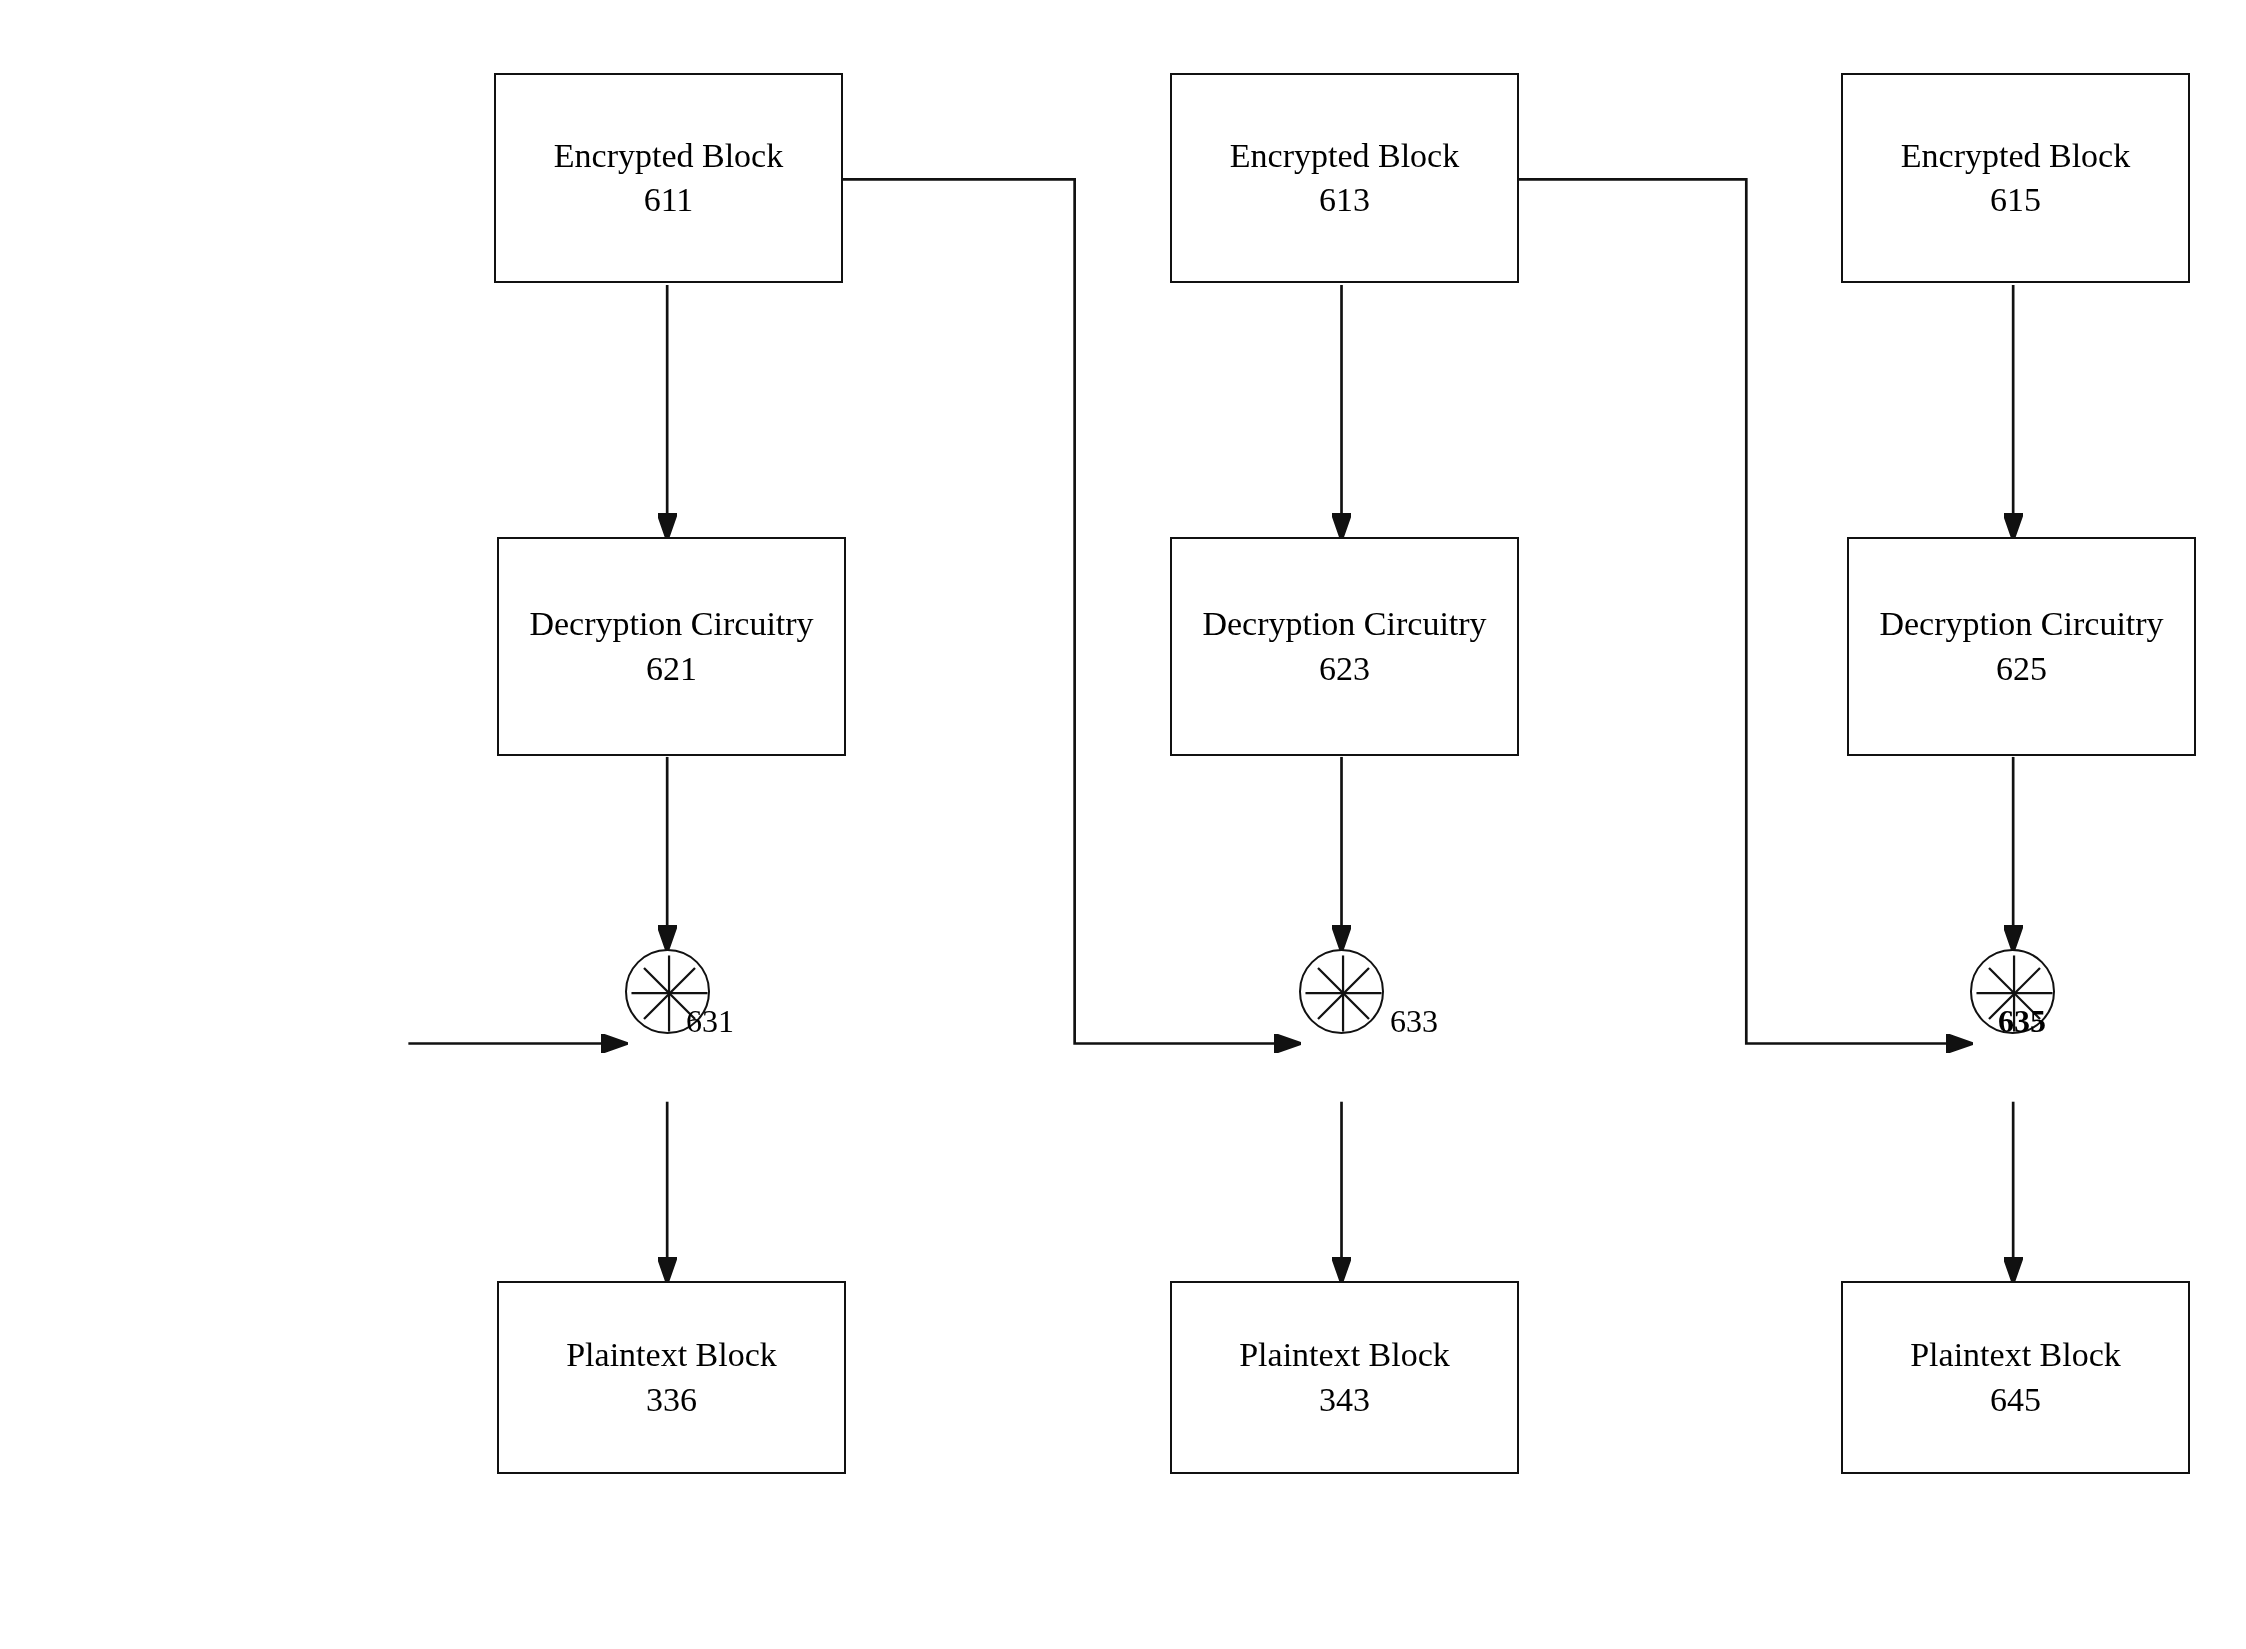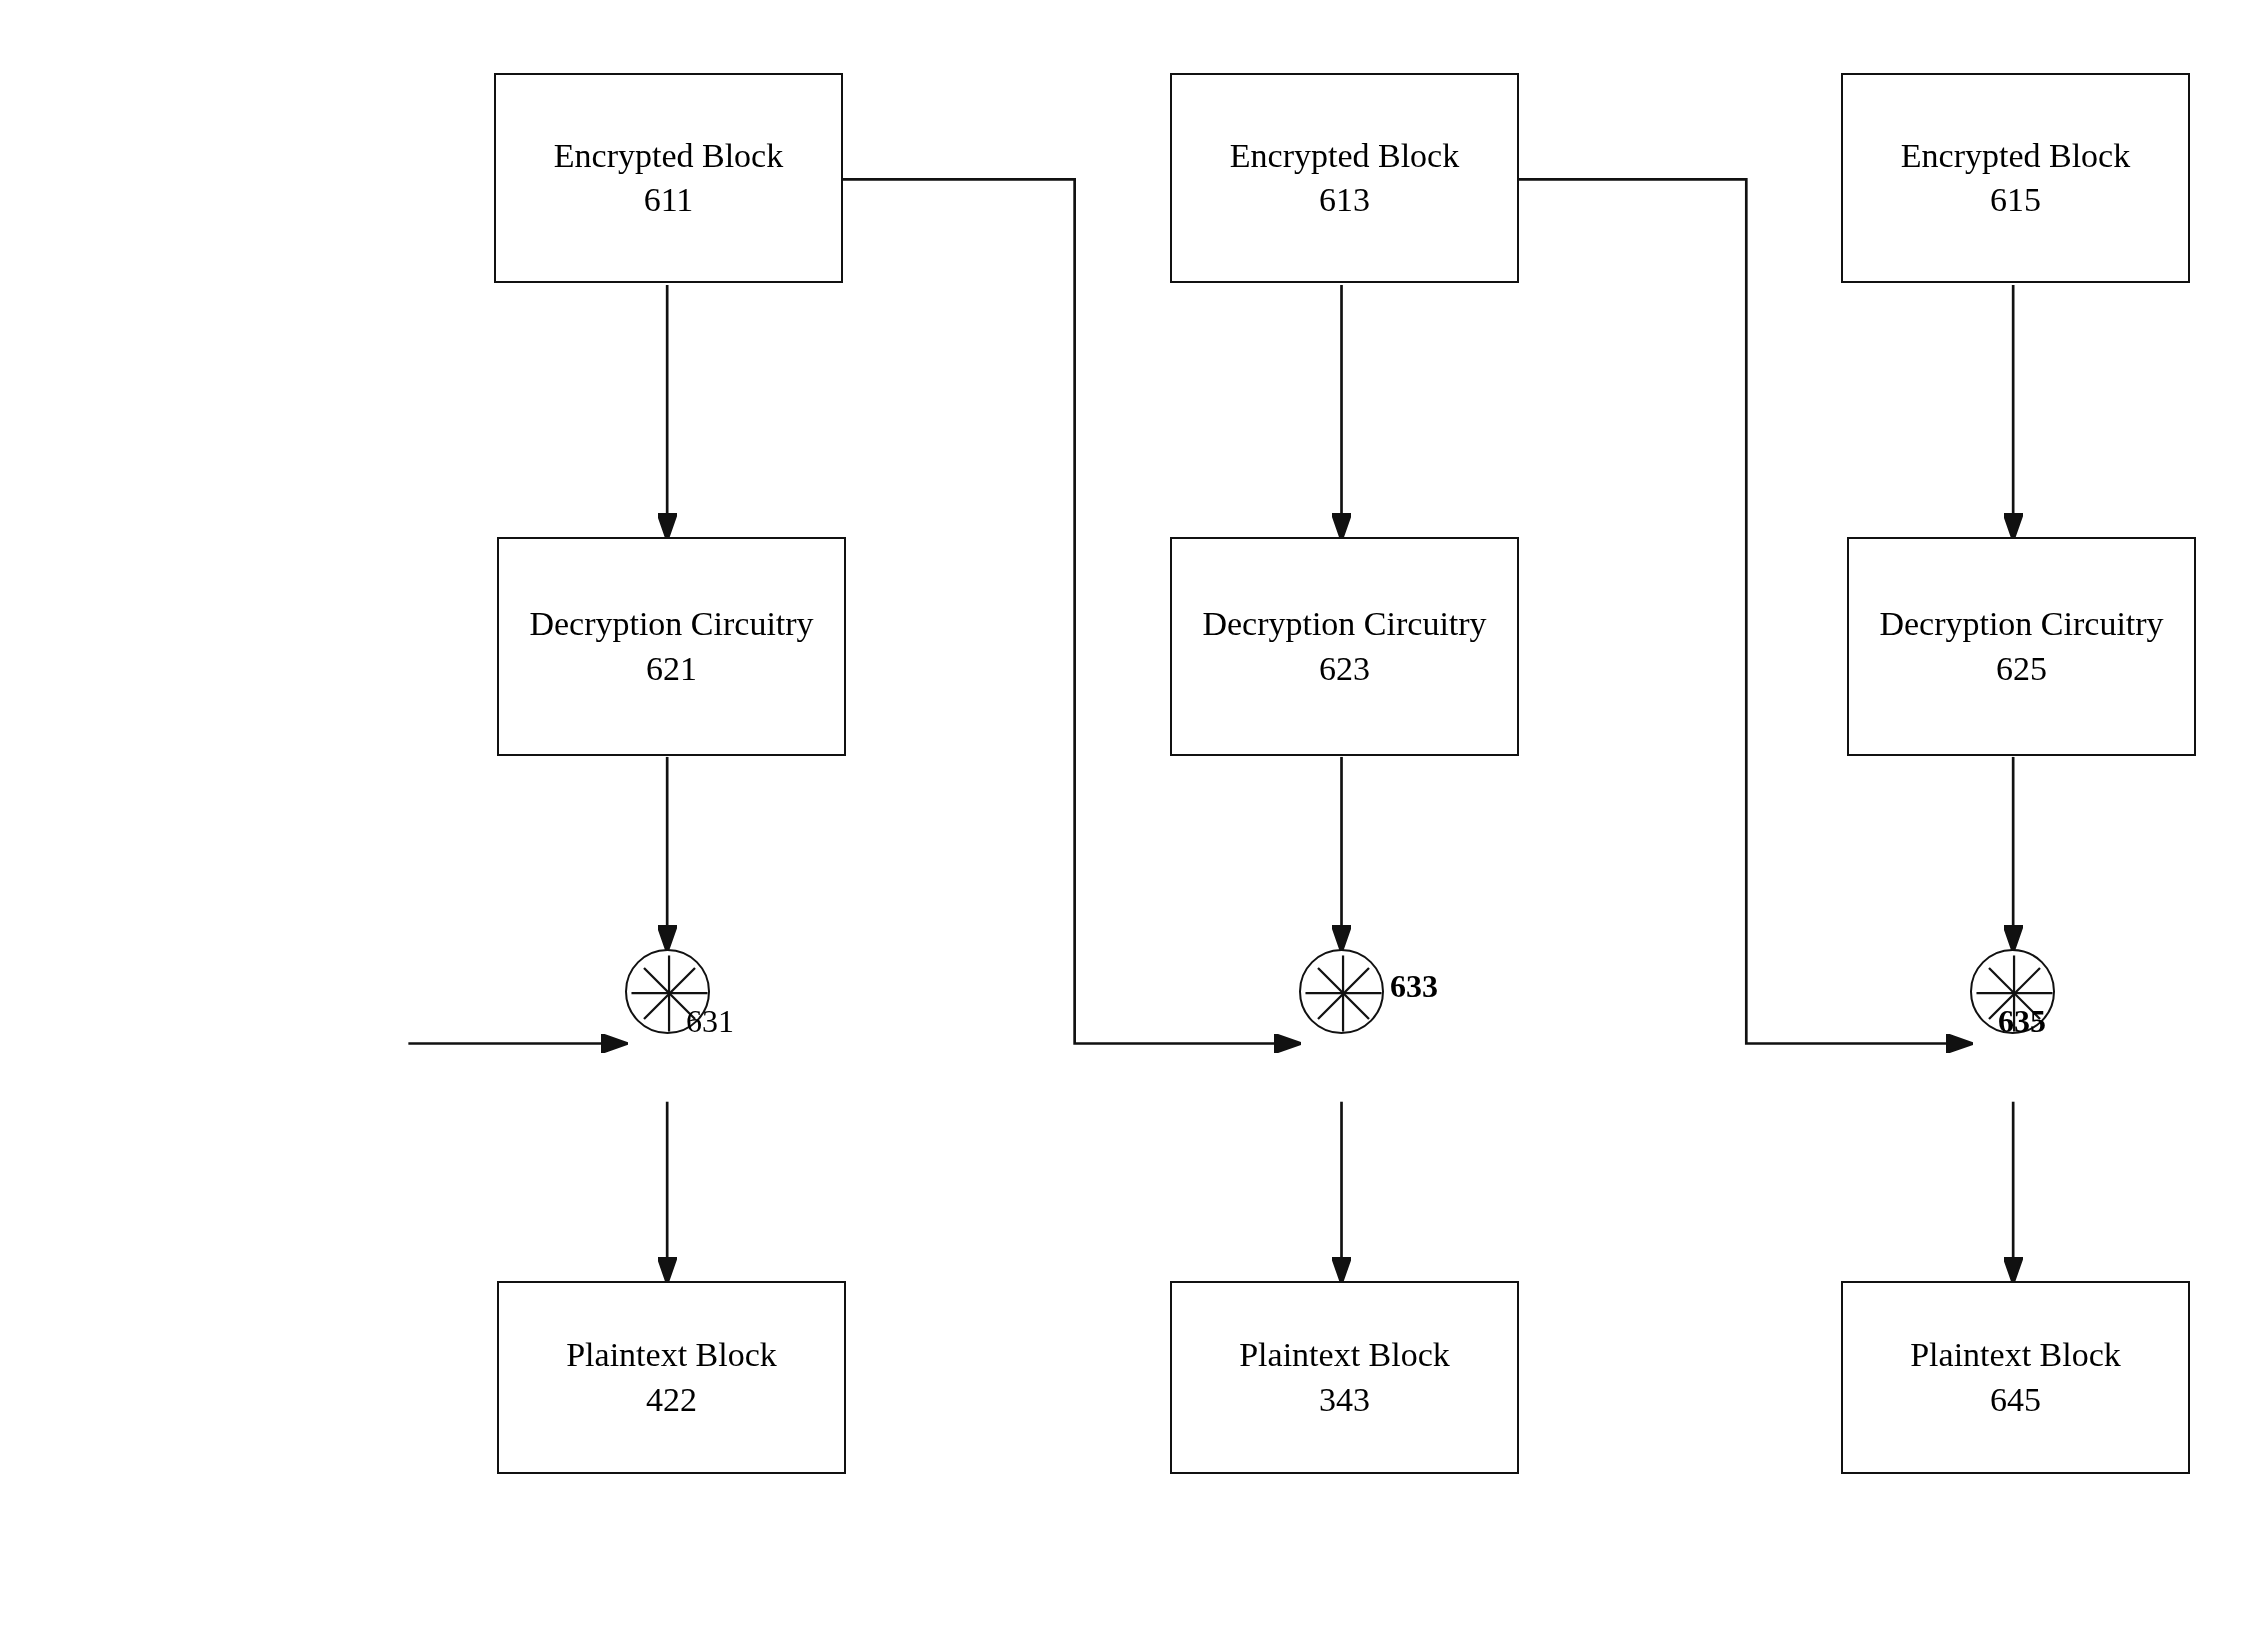--- a/index.html
+++ b/index.html
@@ -150,35 +150,35 @@
   <span class="label" style="left:686px; top:1003px;">631</span>
 
   <div class="xor-circle" style="left:1299px; top:949px; width:85px; height:85px;">
     <svg width="85" height="85" xmlns="http://www.w3.org/2000/svg" viewBox="0 0 95 95">
       <line x1="47" y1="5" x2="47" y2="90" stroke="#111" stroke-width="2.5"></line>
       <line x1="5" y1="47" x2="90" y2="47" stroke="#111" stroke-width="2.5"></line>
       <line x1="19" y1="19" x2="76" y2="76" stroke="#111" stroke-width="2.5"></line>
       <line x1="76" y1="19" x2="19" y2="76" stroke="#111" stroke-width="2.5"></line>
     </svg>
   </div>
-  <span class="label" style="left:1390px; top:968px;font-weight:bold;">633</span>
+  <span class="label" style="left:1390px; top:1003px;">633</span>
 
   <div class="xor-circle" style="left:1970px; top:949px; width:85px; height:85px;">
     <svg width="85" height="85" xmlns="http://www.w3.org/2000/svg" viewBox="0 0 95 95">
       <line x1="47" y1="5" x2="47" y2="90" stroke="#111" stroke-width="2.5"></line>
       <line x1="5" y1="47" x2="90" y2="47" stroke="#111" stroke-width="2.5"></line>
       <line x1="19" y1="19" x2="76" y2="76" stroke="#111" stroke-width="2.5"></line>
       <line x1="76" y1="19" x2="19" y2="76" stroke="#111" stroke-width="2.5"></line>
     </svg>
   </div>
   <span class="label" style="left:1998px; top:1003px;font-weight:bold;">635</span>
 
   <div class="block" style="left:497px; top:1281px; width:349px; height:193px;">
     <span>Plaintext Block</span>
-    <span>422</span>
+    <span>336</span>
   </div>
 
   <div class="block" style="left:1170px; top:1281px; width:349px; height:193px;">
     <span>Plaintext Block</span>
     <span>343</span>
   </div>
 
   <div class="block" style="left:1841px; top:1281px; width:349px; height:193px;">
     <span>Plaintext Block</span>
     <span>645</span>

